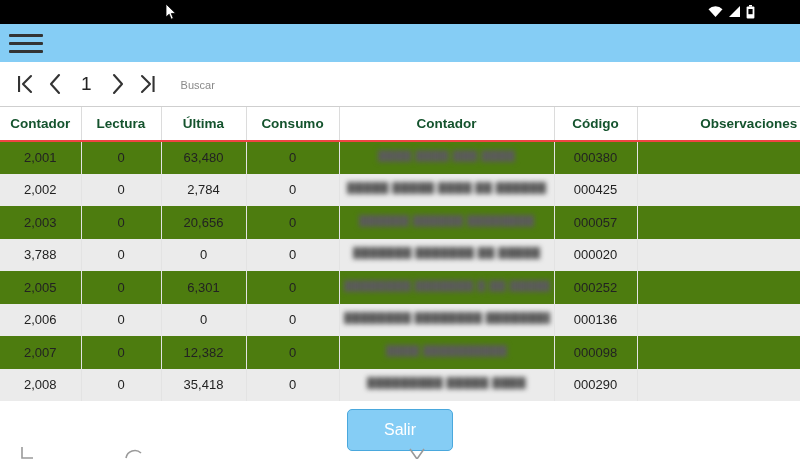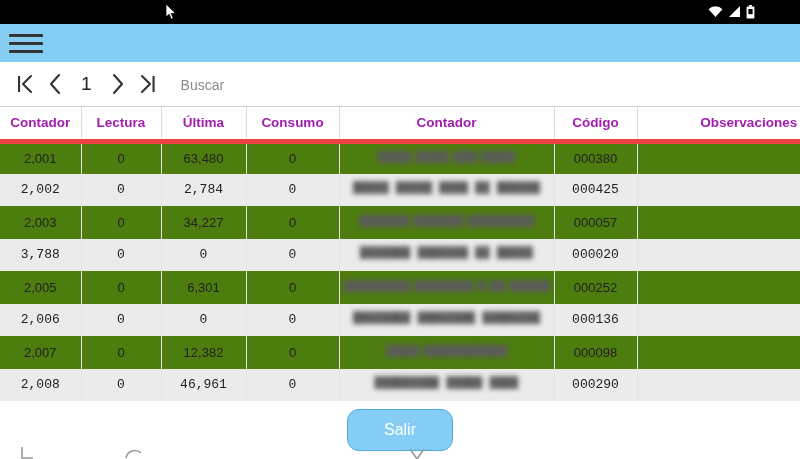--- a/index.html
+++ b/index.html
@@ -105,65 +105,65 @@
     justify-content: center;
     height: 44px;
     padding: 0 7px;
   }
   .page-number {
     font-size: 19px;
     color: #222222;
     padding: 0 11px;
   }
   .search-label {
-    font-size: 14px;
+    font-size: 11px;
     color: #8a8a8a;
     margin-left: 18px;
     margin-top: 2px;
   }
 
   
   .table-wrap {
     border-top: 1px solid #cfcfcf;
     width: 800px;
     overflow: hidden;
   }
   table {
     border-collapse: collapse;
     width: 860px;
     table-layout: fixed;
     font-size: 13px;
   }
   thead th {
     font-size: 13.5px;
     font-weight: bold;
-    color: #a21caf;
+    color: #14532d;
     background: #ffffff;
     height: 34px;
-    border-bottom: 5px solid #ef4444;
+    border-bottom: 2px solid #ef4444;
     border-right: 1px solid #dcdcdc;
     text-align: center;
     padding: 0 4px;
     box-sizing: border-box;
   }
   thead th:last-child { border-right: none; }
   tbody td {
     height: 32.5px;
     text-align: center;
     color: #222222;
     border-right: 1px solid #e3e3e3;
     padding: 0 4px;
     box-sizing: border-box;
     font-size: 13px;
     white-space: nowrap;
     overflow: hidden;
   }
   tbody td:last-child { border-right: none; }
   tbody tr.odd  td { background: #4d7c0f; }
-  tbody tr.even td { background: #ebebeb; font-family: Liberation Mono, monospace; }
+  tbody tr.even td { background: #ebebeb; }
 
   
   .blurred {
     color: #5b5b5b;
     filter: blur(2.6px);
     -webkit-filter: blur(2.6px);
     font-size: 11.5px;
     letter-spacing: 0.3px;
     display: inline-block;
     max-width: 100%;
@@ -190,21 +190,21 @@
     background: #ffffff;
   }
   .salir-btn {
     position: absolute;
     left: 347px;
     top: 409px;
     width: 106px;
     height: 42px;
     background: #85cdf5;
     border: 1px solid #4aa8dd;
-    border-radius: 12px;
+    border-radius: 5px;
     color: #ffffff;
     font-size: 16px;
     display: flex;
     align-items: center;
     justify-content: center;
     box-sizing: border-box;
   }
 
   
   .nav-hints {
@@ -326,21 +326,21 @@
         <td>0</td>
         <td>2,784</td>
         <td>0</td>
         <td><span class="blurred">█████ █████ ████ ██ ██████</span></td>
         <td>000425</td>
         <td></td>
       </tr>
       <tr class="odd">
         <td>2,003</td>
         <td>0</td>
-        <td>34,227</td>
+        <td>20,656</td>
         <td>0</td>
         <td><span class="blurred">██████ ██████ ████████</span></td>
         <td>000057</td>
         <td></td>
       </tr>
       <tr class="even">
         <td>3,788</td>
         <td>0</td>
         <td>0</td>
         <td>0</td>
@@ -371,21 +371,21 @@
         <td>0</td>
         <td>12,382</td>
         <td>0</td>
         <td><span class="blurred">████ ██████████</span></td>
         <td>000098</td>
         <td></td>
       </tr>
       <tr class="even">
         <td>2,008</td>
         <td>0</td>
-        <td>46,961</td>
+        <td>35,418</td>
         <td>0</td>
         <td><span class="blurred">█████████ █████ ████</span></td>
         <td>000290</td>
         <td></td>
       </tr>
     </tbody>
   </table>
 </div>
 
 <div class="bottom-area"></div>

